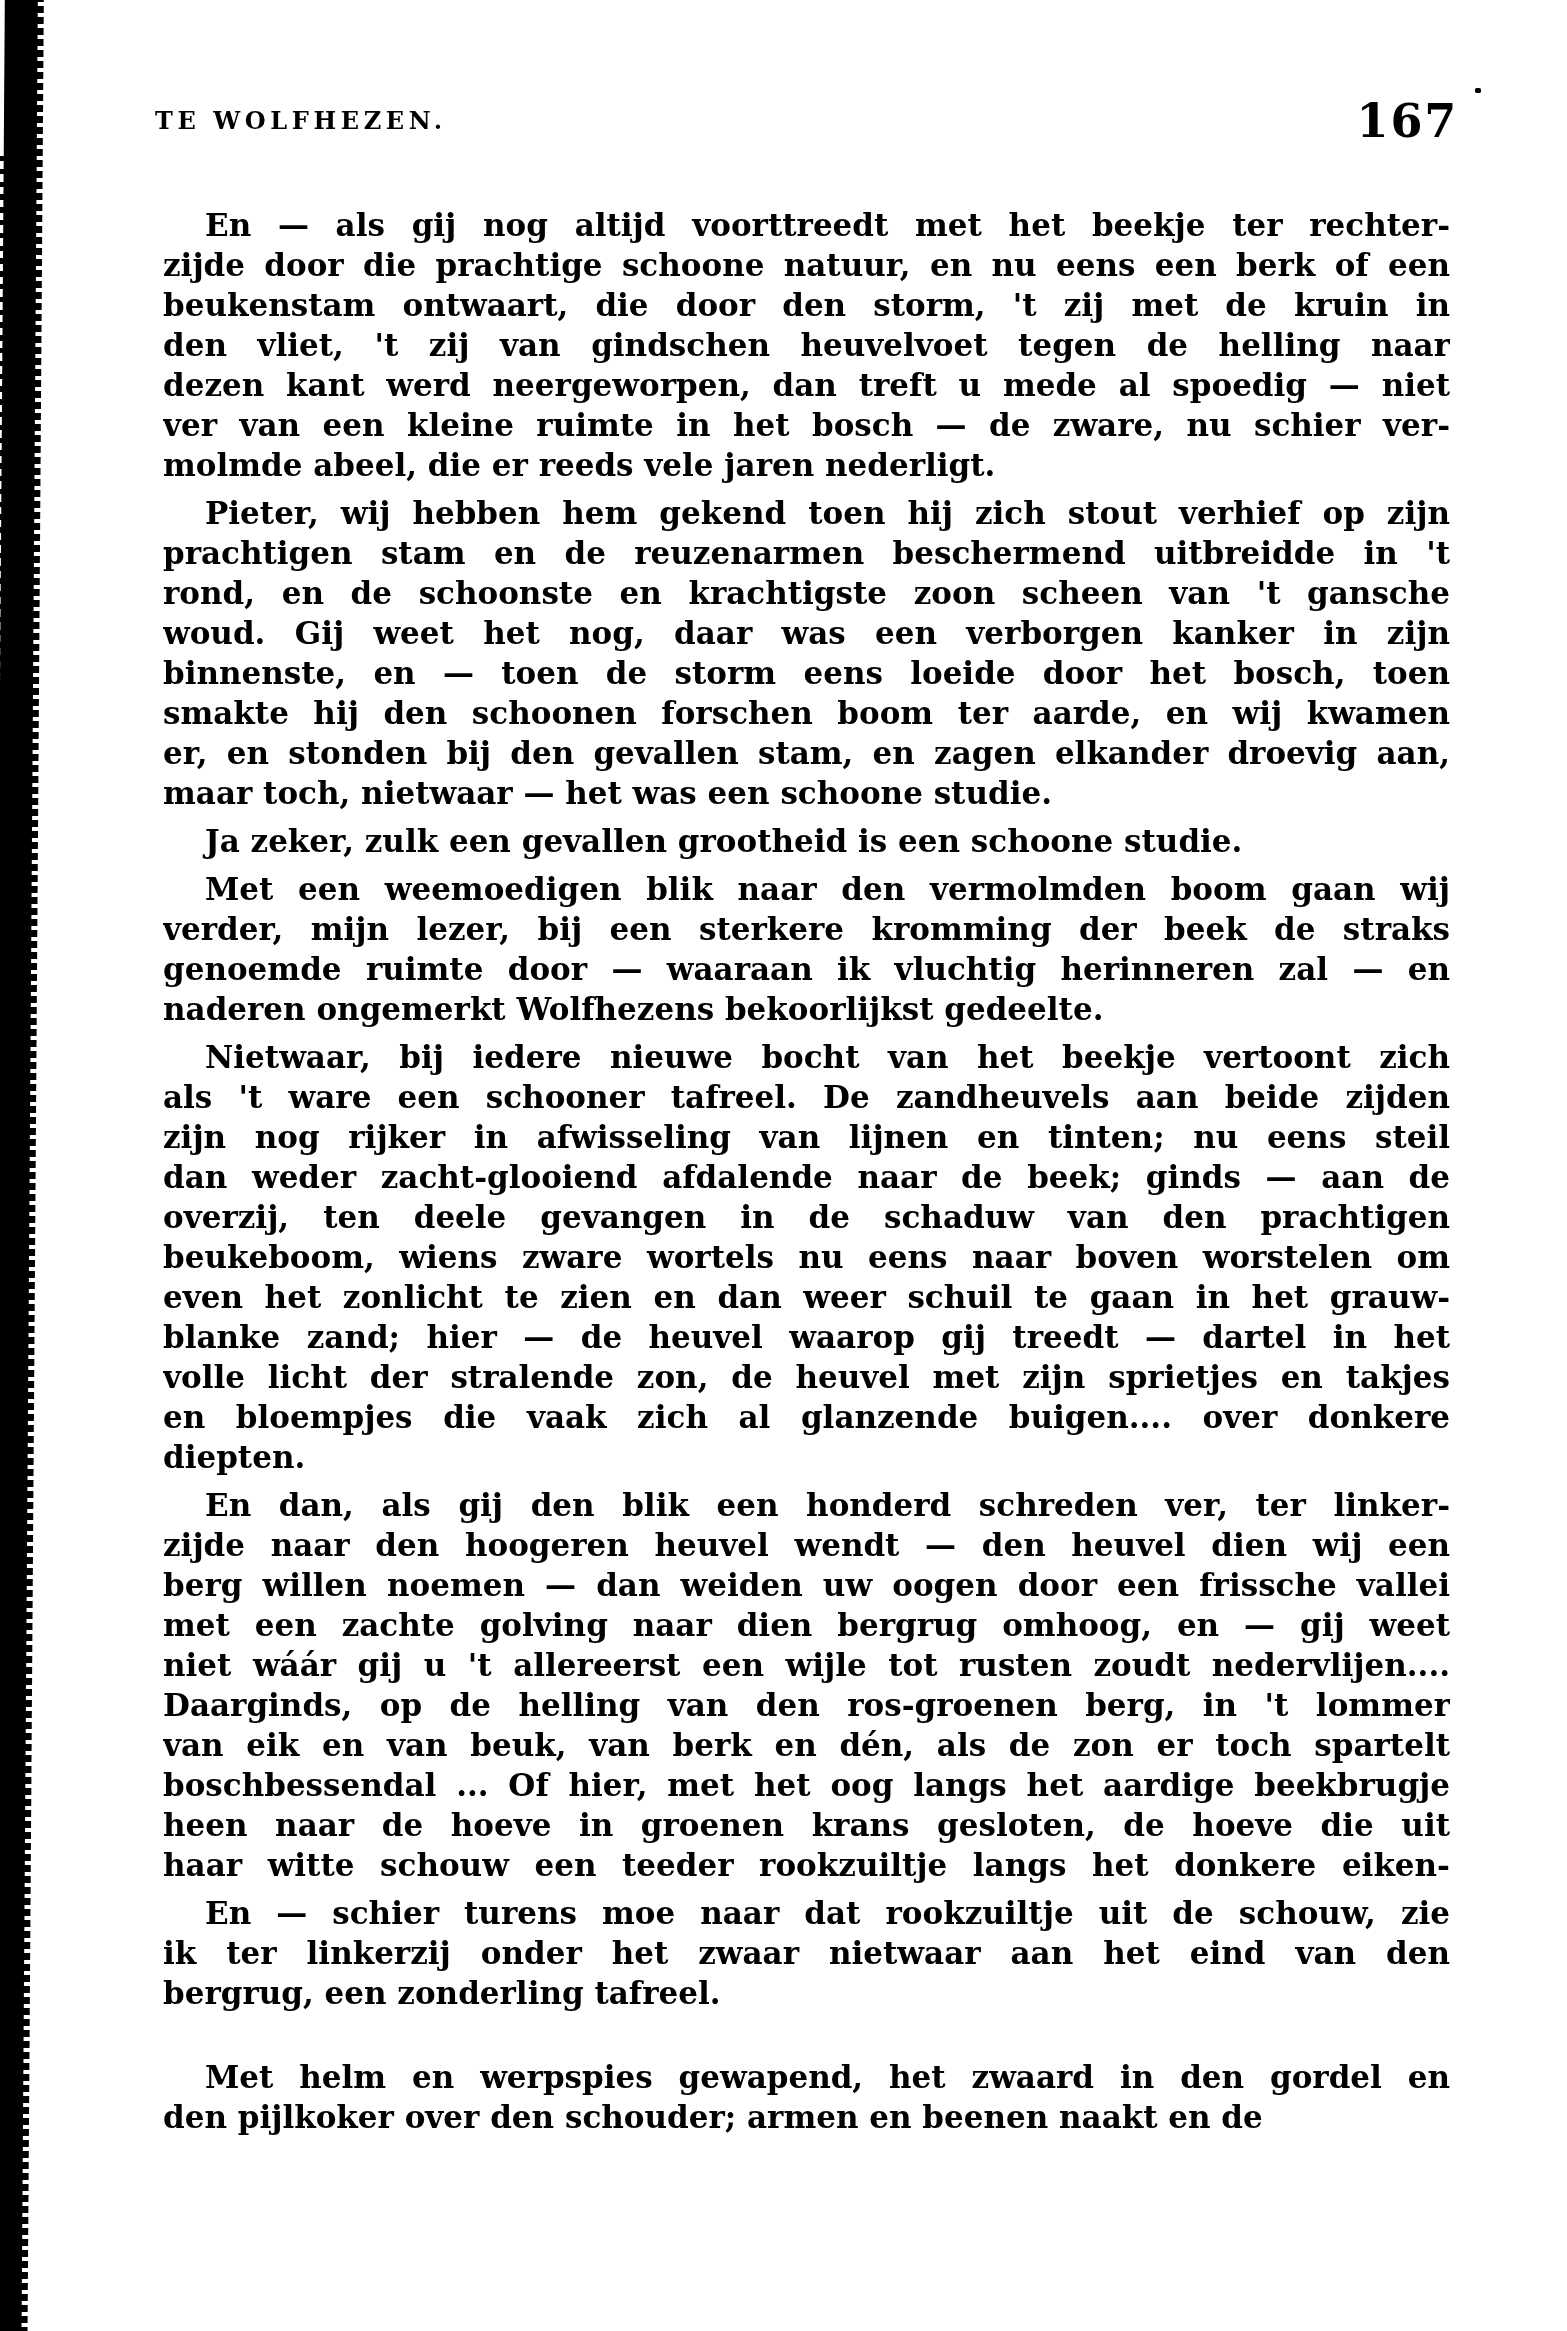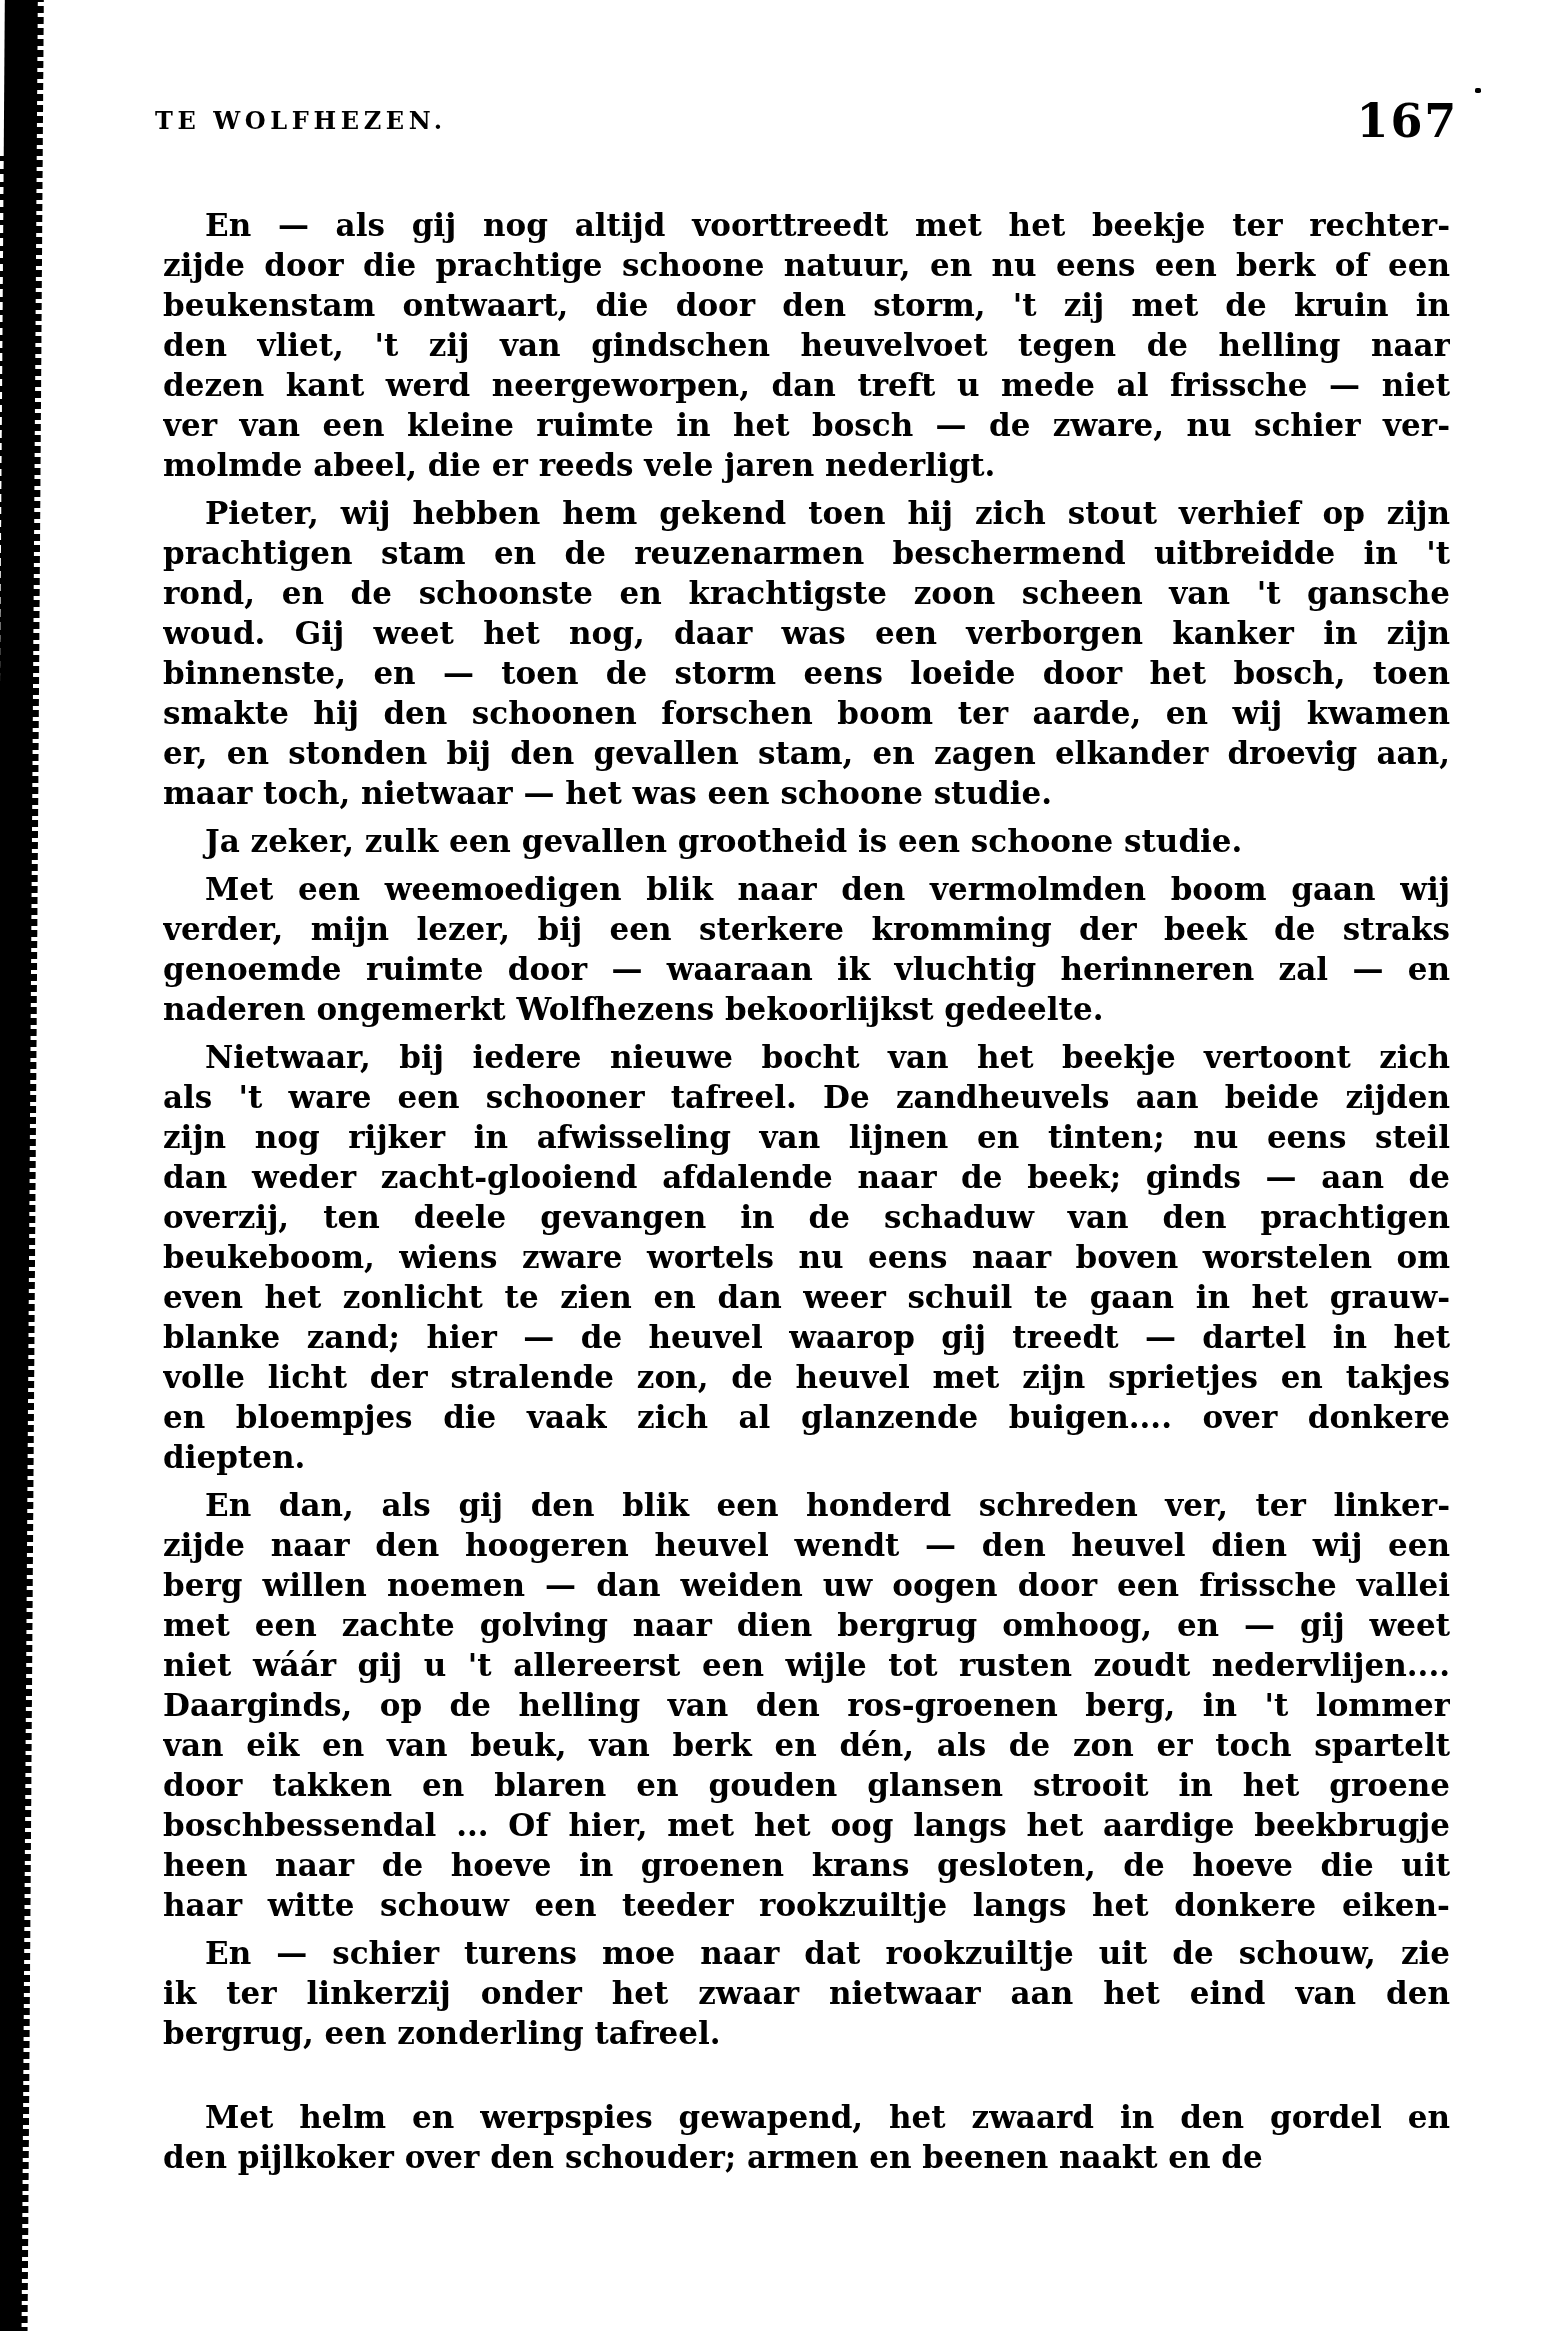--- a/index.html
+++ b/index.html
@@ -98,21 +98,21 @@
 <div class="running-title">TE WOLFHEZEN.</div>
 
 <div class="page-number">167</div>
 
 <div class="text-body" id="text-body">
     <div class="para">
       <div class="line first">En — als gij nog altijd voorttreedt met het beekje ter rechter-</div>
       <div class="line">zijde door die prachtige schoone natuur, en nu eens een berk of een</div>
       <div class="line">beukenstam ontwaart, die door den storm, 't zij met de kruin in</div>
       <div class="line">den vliet, 't zij van gindschen heuvelvoet tegen de helling naar</div>
-      <div class="line">dezen kant werd neergeworpen, dan treft u mede al frissche — niet</div>
+      <div class="line">dezen kant werd neergeworpen, dan treft u mede al spoedig — niet</div>
       <div class="line">ver van een kleine ruimte in het bosch — de zware, nu schier ver-</div>
       <div class="line last">molmde abeel, die er reeds vele jaren nederligt.</div>
     </div>
     <div class="para">
       <div class="line first">Pieter, wij hebben hem gekend toen hij zich stout verhief op zijn</div>
       <div class="line">prachtigen stam en de reuzenarmen beschermend uitbreidde in 't</div>
       <div class="line">rond, en de schoonste en krachtigste zoon scheen van 't gansche</div>
       <div class="line">woud. Gij weet het nog, daar was een verborgen kanker in zijn</div>
       <div class="line">binnenste, en — toen de storm eens loeide door het bosch, toen</div>
       <div class="line">smakte hij den schoonen forschen boom ter aarde, en wij kwamen</div>
@@ -142,21 +142,20 @@
       <div class="line last">diepten.</div>
     </div>
     <div class="para">
       <div class="line first">En dan, als gij den blik een honderd schreden ver, ter linker-</div>
       <div class="line">zijde naar den hoogeren heuvel wendt — den heuvel dien wij een</div>
       <div class="line">berg willen noemen — dan weiden uw oogen door een frissche vallei</div>
       <div class="line">met een zachte golving naar dien bergrug omhoog, en — gij weet</div>
       <div class="line">niet wáár gij u 't allereerst een wijle tot rusten zoudt nedervlijen....</div>
       <div class="line">Daarginds, op de helling van den ros-groenen berg, in 't lommer</div>
       <div class="line">van eik en van beuk, van berk en dén, als de zon er toch spartelt</div>
-      <div class="line">door takken en blaren en gouden glansen strooit in het groene</div>
       <div class="line">boschbessendal ... Of hier, met het oog langs het aardige beekbrugje</div>
       <div class="line">heen naar de hoeve in groenen krans gesloten, de hoeve die uit</div>
       <div class="line">haar witte schouw een teeder rookzuiltje langs het donkere eiken-</div>
     </div>
     <div class="para">
       <div class="line first">En — schier turens moe naar dat rookzuiltje uit de schouw, zie</div>
       <div class="line">ik ter linkerzij onder het zwaar nietwaar aan het eind van den</div>
       <div class="line last">bergrug, een zonderling tafreel.</div>
     </div>
     <div class="para spaced">

